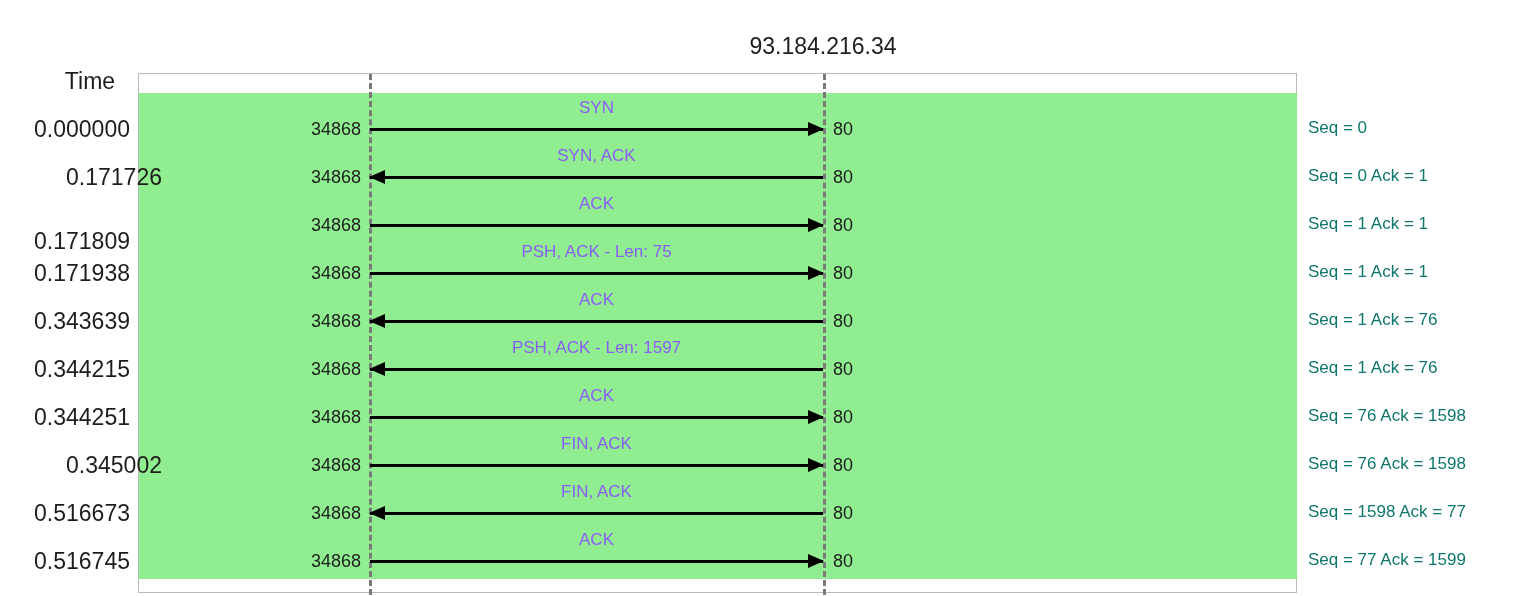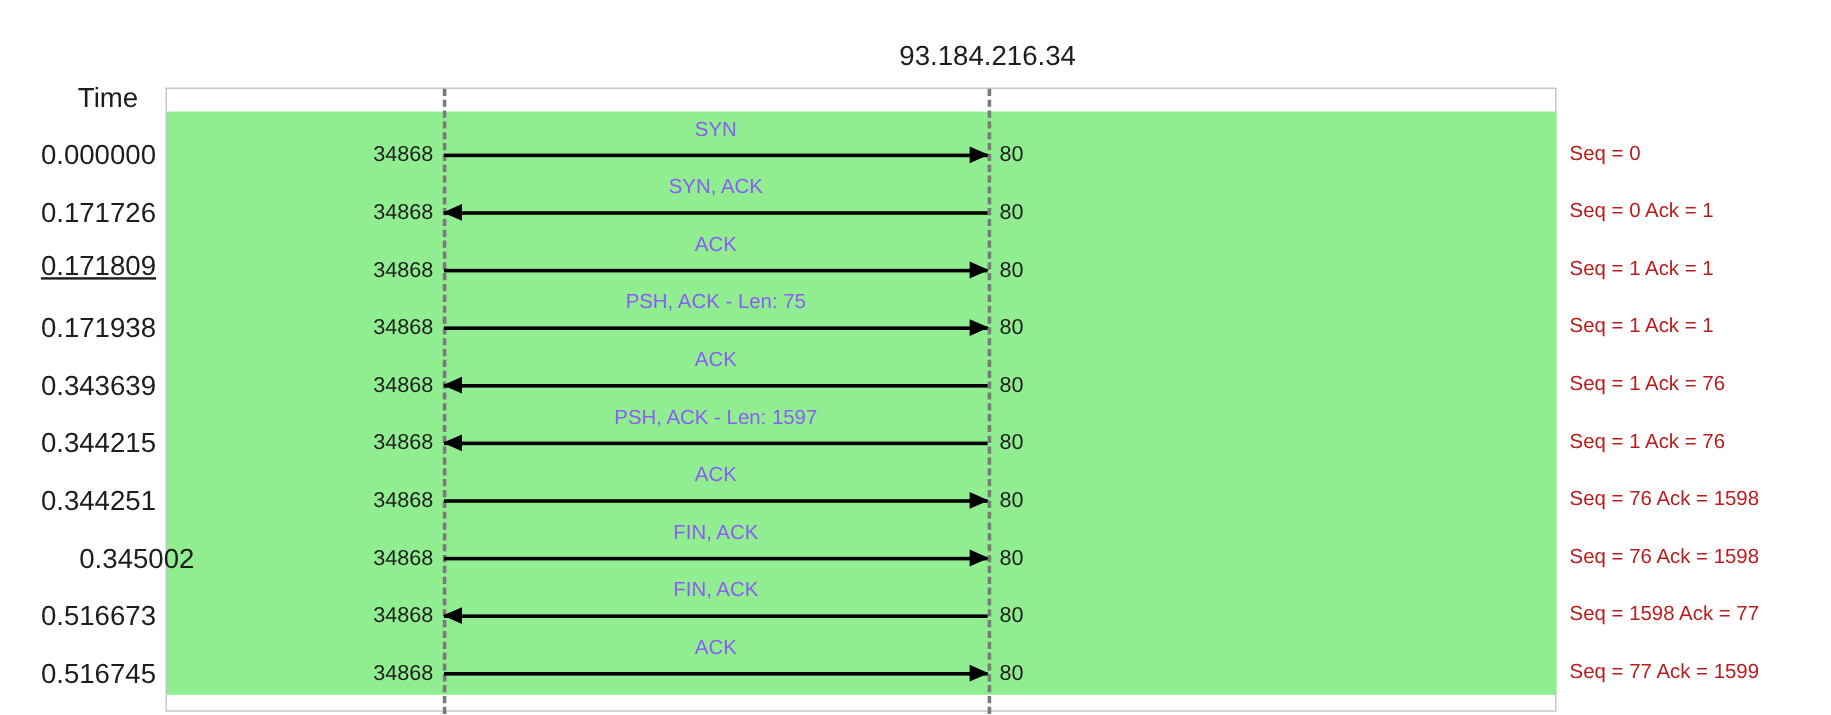--- a/index.html
+++ b/index.html
@@ -78,21 +78,21 @@
     white-space: nowrap;
   }
 
   
   .comment-cell {
     position: absolute;
     left: 1308px;
     width: 215px;
     text-align: left;
     font-size: 17px;
-    color: #b91c1c;
+    color: #0f766e;
     white-space: nowrap;
   }
 
   
   .packet-row {
     position: absolute;
     left: 0;
     width: 1526px;
     height: 0;
   }
@@ -167,30 +167,30 @@
   <div id="rows-container">
       <div class="time-cell" style="top: 116px;">0.000000</div>
       <div class="packet-row" style="top: 129px;">
         <div class="port-left">34868</div>
         <div class="port-right">80</div>
         <div class="arrow-line"></div>
         <div class="arrow-head right"></div>
         <div class="packet-label">SYN</div>
       </div>
       <div class="comment-cell" style="top: 118px;">Seq = 0</div>
-      <div class="time-cell" style="top: 164px;">0.171726</div>
+      <div class="time-cell" style="top: 164px; padding-left: 32px;">0.171726</div>
       <div class="packet-row" style="top: 177px;">
         <div class="port-left">34868</div>
         <div class="port-right">80</div>
         <div class="arrow-line"></div>
         <div class="arrow-head left"></div>
         <div class="packet-label">SYN, ACK</div>
       </div>
       <div class="comment-cell" style="top: 166px;">Seq = 0 Ack = 1</div>
-      <div class="time-cell" style="top: 208px; text-decoration: underline;">0.171809</div>
+      <div class="time-cell" style="top: 228px;">0.171809</div>
       <div class="packet-row" style="top: 225px;">
         <div class="port-left">34868</div>
         <div class="port-right">80</div>
         <div class="arrow-line"></div>
         <div class="arrow-head right"></div>
         <div class="packet-label">ACK</div>
       </div>
       <div class="comment-cell" style="top: 214px;">Seq = 1 Ack = 1</div>
       <div class="time-cell" style="top: 260px;">0.171938</div>
       <div class="packet-row" style="top: 273px;">

